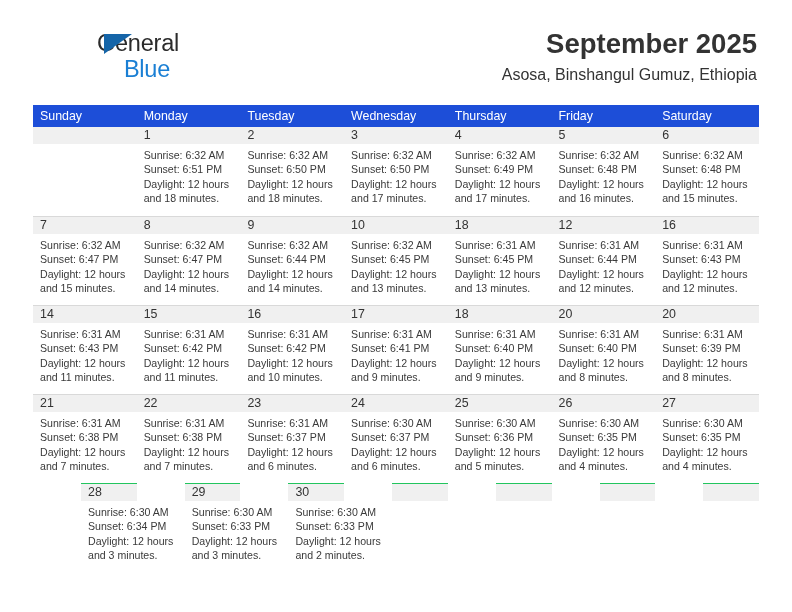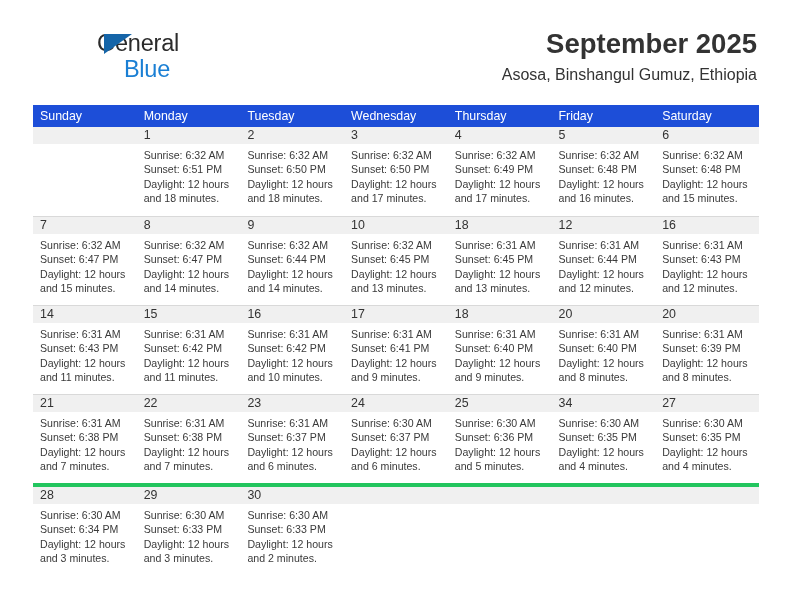--- a/index.html
+++ b/index.html
@@ -117,21 +117,22 @@
   .daycell {
     position: relative;
     height: 89px;
     box-sizing: border-box;
     border-top: 1px solid #d9d9d9;
   }
   tr.week-row:first-of-type .daycell {
     border-top: none;
   }
   tr.week-row.blue-top .daycell {
-    border-top: 4px solid #22c55e;
+    border-top: 1px solid #22c55e;
+    margin-left: 48px;
   }
 
   .daynum {
     background: #f0f0f0;
     height: 17px;
     line-height: 17px;
     font-size: 12.4px;
     color: #333333;
     padding-left: 7px;
     box-sizing: border-box;
@@ -463,21 +464,21 @@
               <div class="dayinfo">
                 <div>Sunrise: 6:30 AM</div>
                 <div>Sunset: 6:36 PM</div>
                 <div>Daylight: 12 hours</div>
                 <div>and 5 minutes.</div>
               </div>
             </div>
           </td>
           <td>
             <div class="daycell">
-              <div class="daynum">34</div>
+              <div class="daynum">26</div>
               <div class="dayinfo">
                 <div>Sunrise: 6:30 AM</div>
                 <div>Sunset: 6:35 PM</div>
                 <div>Daylight: 12 hours</div>
                 <div>and 4 minutes.</div>
               </div>
             </div>
           </td>
           <td>
             <div class="daycell">

